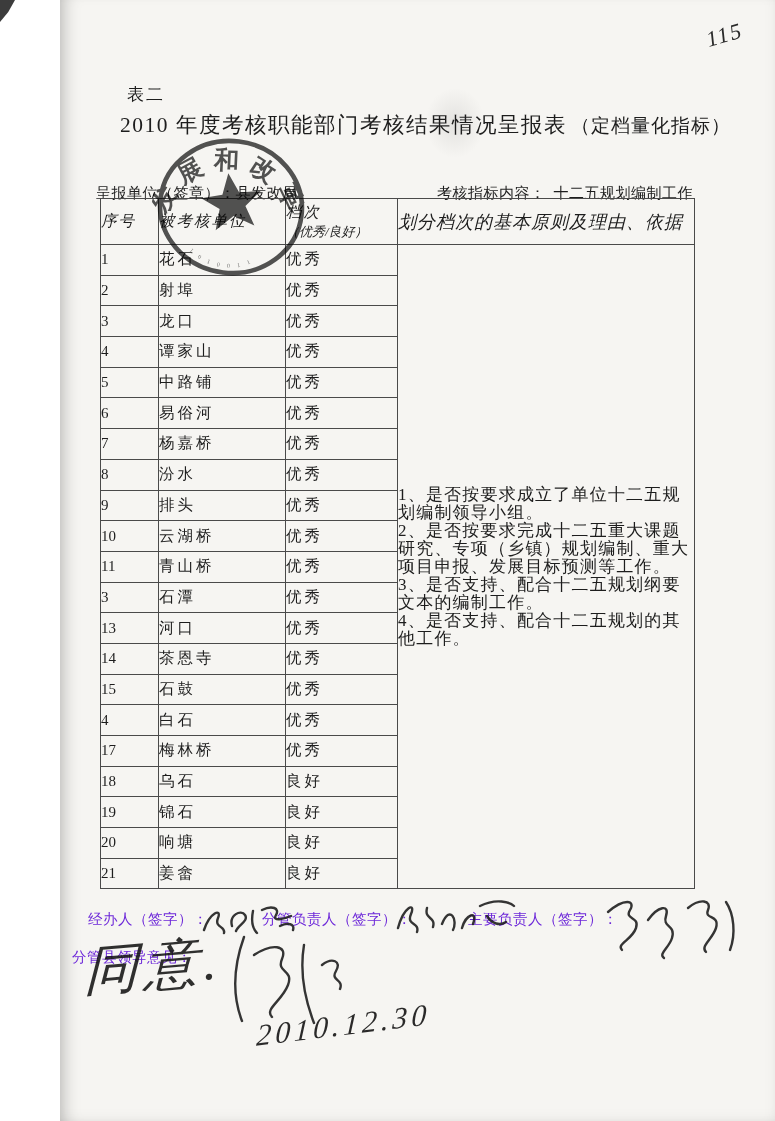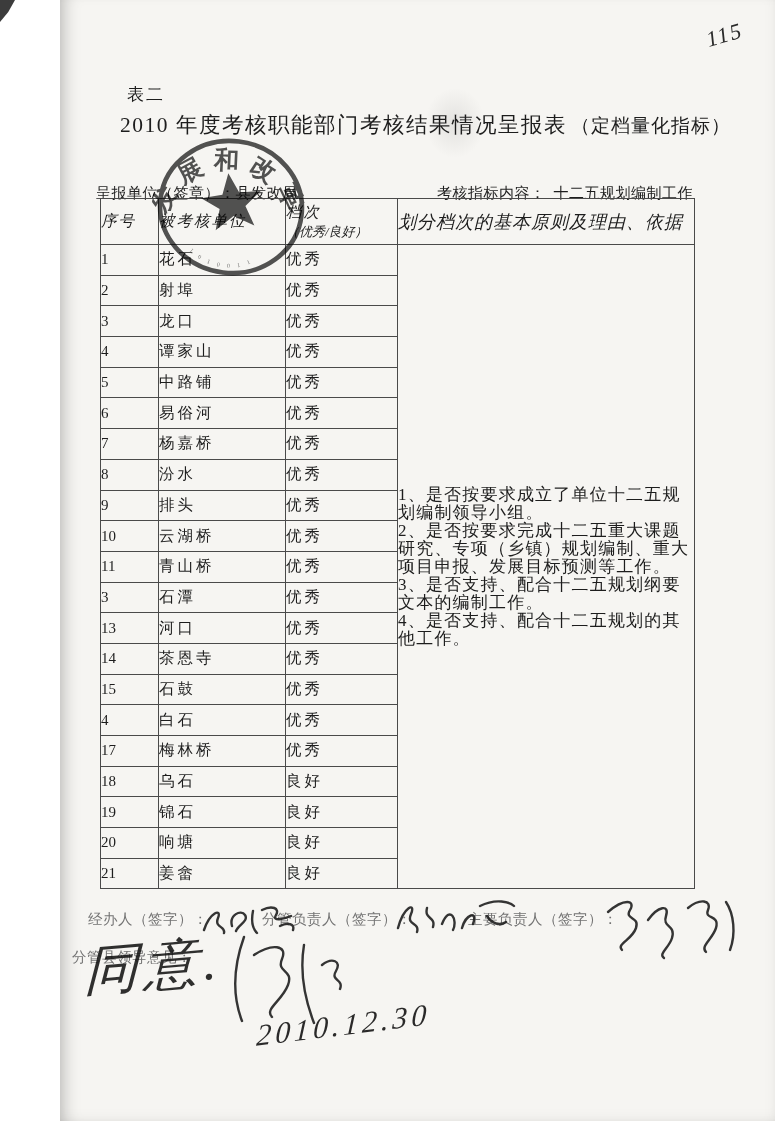--- a/index.html
+++ b/index.html
@@ -63,21 +63,21 @@
     font-size:17px;line-height:18px;letter-spacing:1.2px;
   }
   .principle{margin:0;}
 
   .stamp{
     position:absolute;left:152px;top:135px;width:158px;height:144px;
     opacity:.82;mix-blend-mode:multiply;transform:rotate(7deg);
   }
   .sig{position:absolute;}
   .sig path{fill:none;stroke:#1f1f1f;stroke-width:2.4;stroke-linecap:round;stroke-linejoin:round;opacity:.9;}
-  .footer-label{position:absolute;font-size:14.5px;letter-spacing:.5px;white-space:nowrap;color:#737373;}
+  .footer-label{position:absolute;font-size:14.5px;letter-spacing:.5px;white-space:nowrap;color:#6d28d9;}
   .lbl-handler{left:88px;top:910px;}
   .lbl-deputy{left:262px;top:910px;}
   .lbl-principal{left:468px;top:910px;}
   .lbl-leader{left:72px;top:948px;}
   .hw{position:absolute;color:#141414;font-style:italic;}
   .hw-approval{
     left:84px;top:930px;font-size:54px;letter-spacing:6px;
     transform:rotate(-5deg) skewX(-6deg);opacity:.88;
   }
   .hw-date{

